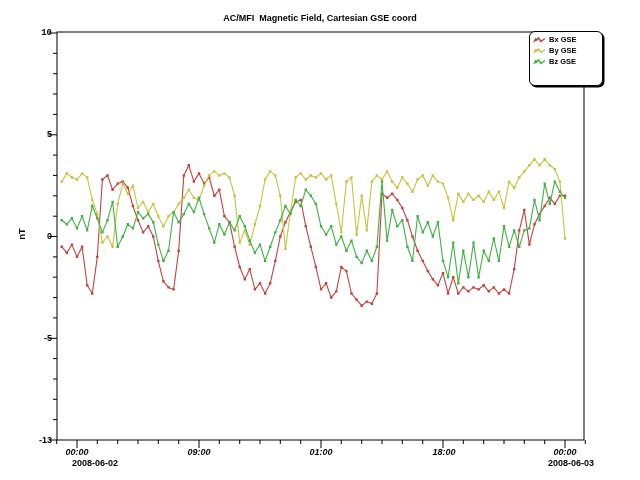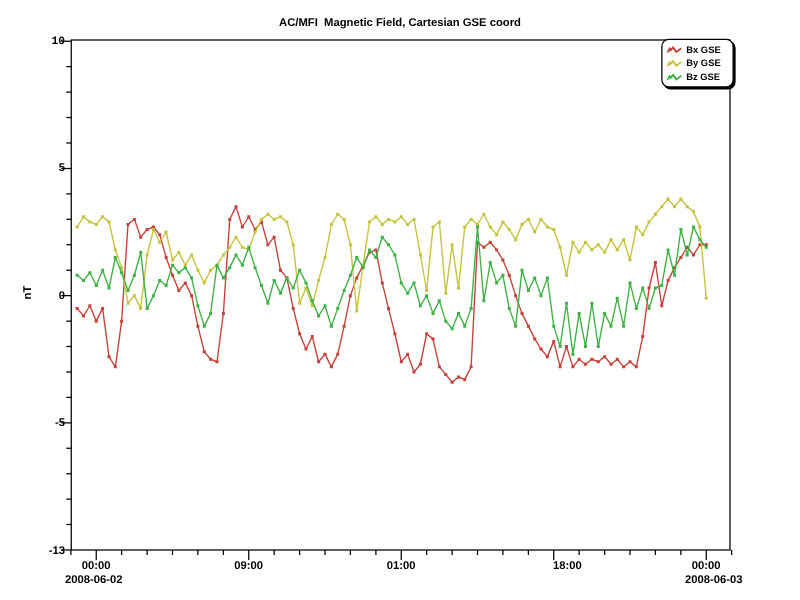--- a/index.html
+++ b/index.html
@@ -6,27 +6,27 @@
     font-family:"Liberation Sans","DejaVu Sans",sans-serif;color:#000;}
   #stage{position:relative;width:640px;height:480px;background:#fff;}
   #plot-svg{position:absolute;left:0;top:0;}
   .title{position:absolute;top:13px;left:0;width:640px;text-align:center;
     font-size:9px;font-weight:700;white-space:pre;}
   .ylab{position:absolute;left:16px;top:229px;font-size:9px;font-weight:700;
     transform:rotate(-90deg);transform-origin:center;}
   .ytick{position:absolute;left:18px;width:34px;text-align:right;
     font-size:9px;font-weight:700;line-height:11px;}
   .xtick{position:absolute;top:447px;width:40px;text-align:center;
-    font-size:9px;font-weight:700;line-height:11px;}
+    font-size:9px;font-weight:700;line-height:11px;font-style:italic;}
   .date{position:absolute;top:458px;font-size:9px;font-weight:700;line-height:11px;}
-  .date-left{left:52px;}
+  .date-left{left:72px;}
   .date-right{left:548px;}
-  .legend{position:absolute;left:529px;top:31px;width:58px;box-sizing:border-box;
+  .legend{position:absolute;left:529px;top:31px;width:74px;box-sizing:border-box;
     border:1px solid #000;border-radius:6px;background:#fff;
-    box-shadow:1.5px 1.5px 0 #000;padding:2px 0 2px 3px;}
+    box-shadow:1.5px 1.5px 0 #000;padding:2px 0 18px 3px;}
   .lrow{display:flex;align-items:center;gap:3px;height:11px;}
   .lrow span{font-size:7.5px;font-weight:700;letter-spacing:0;}
   .lmark{flex:0 0 auto;}
 </style>
 </head>
 <body>
 
 <div id="stage">
   <svg id="plot-svg" width="640" height="480">
       <rect x="57" y="32" width="527" height="408" fill="none" stroke="#000" stroke-width="1"></rect>
@@ -93,21 +93,21 @@
       <div class="ytick" style="top: 435px;">-13</div>
       <div class="ytick" style="top: 333px;">-5</div>
       <div class="ytick" style="top: 231px;">0</div>
       <div class="ytick" style="top: 129px;">5</div>
       <div class="ytick" style="top: 28px; font-family: Liberation Mono, monospace;">10</div>
     </div>
   <div id="xtick-labels">
       <div class="xtick" style="left: 57px;">00:00</div>
       <div class="xtick" style="left: 179px;">09:00</div>
       <div class="xtick" style="left: 301px;">01:00</div>
-      <div class="xtick" style="left: 434px;">18:00</div>
+      <div class="xtick" style="left: 424px;">18:00</div>
       <div class="xtick" style="left: 545px;">00:00</div>
     </div>
 
   <div class="date date-left">2008-06-02</div>
   <div class="date date-right">2008-06-03</div>
 
   <div class="legend">
     <div class="lrow">
       <svg class="lmark" width="13" height="8" viewBox="0 0 13 8" style="color: rgb(197, 67, 60);">
         <path d="M3,4.5 L5.5,2 L8,5.5 L12,2.5" fill="none" stroke="currentColor" stroke-width="1.5"></path>

